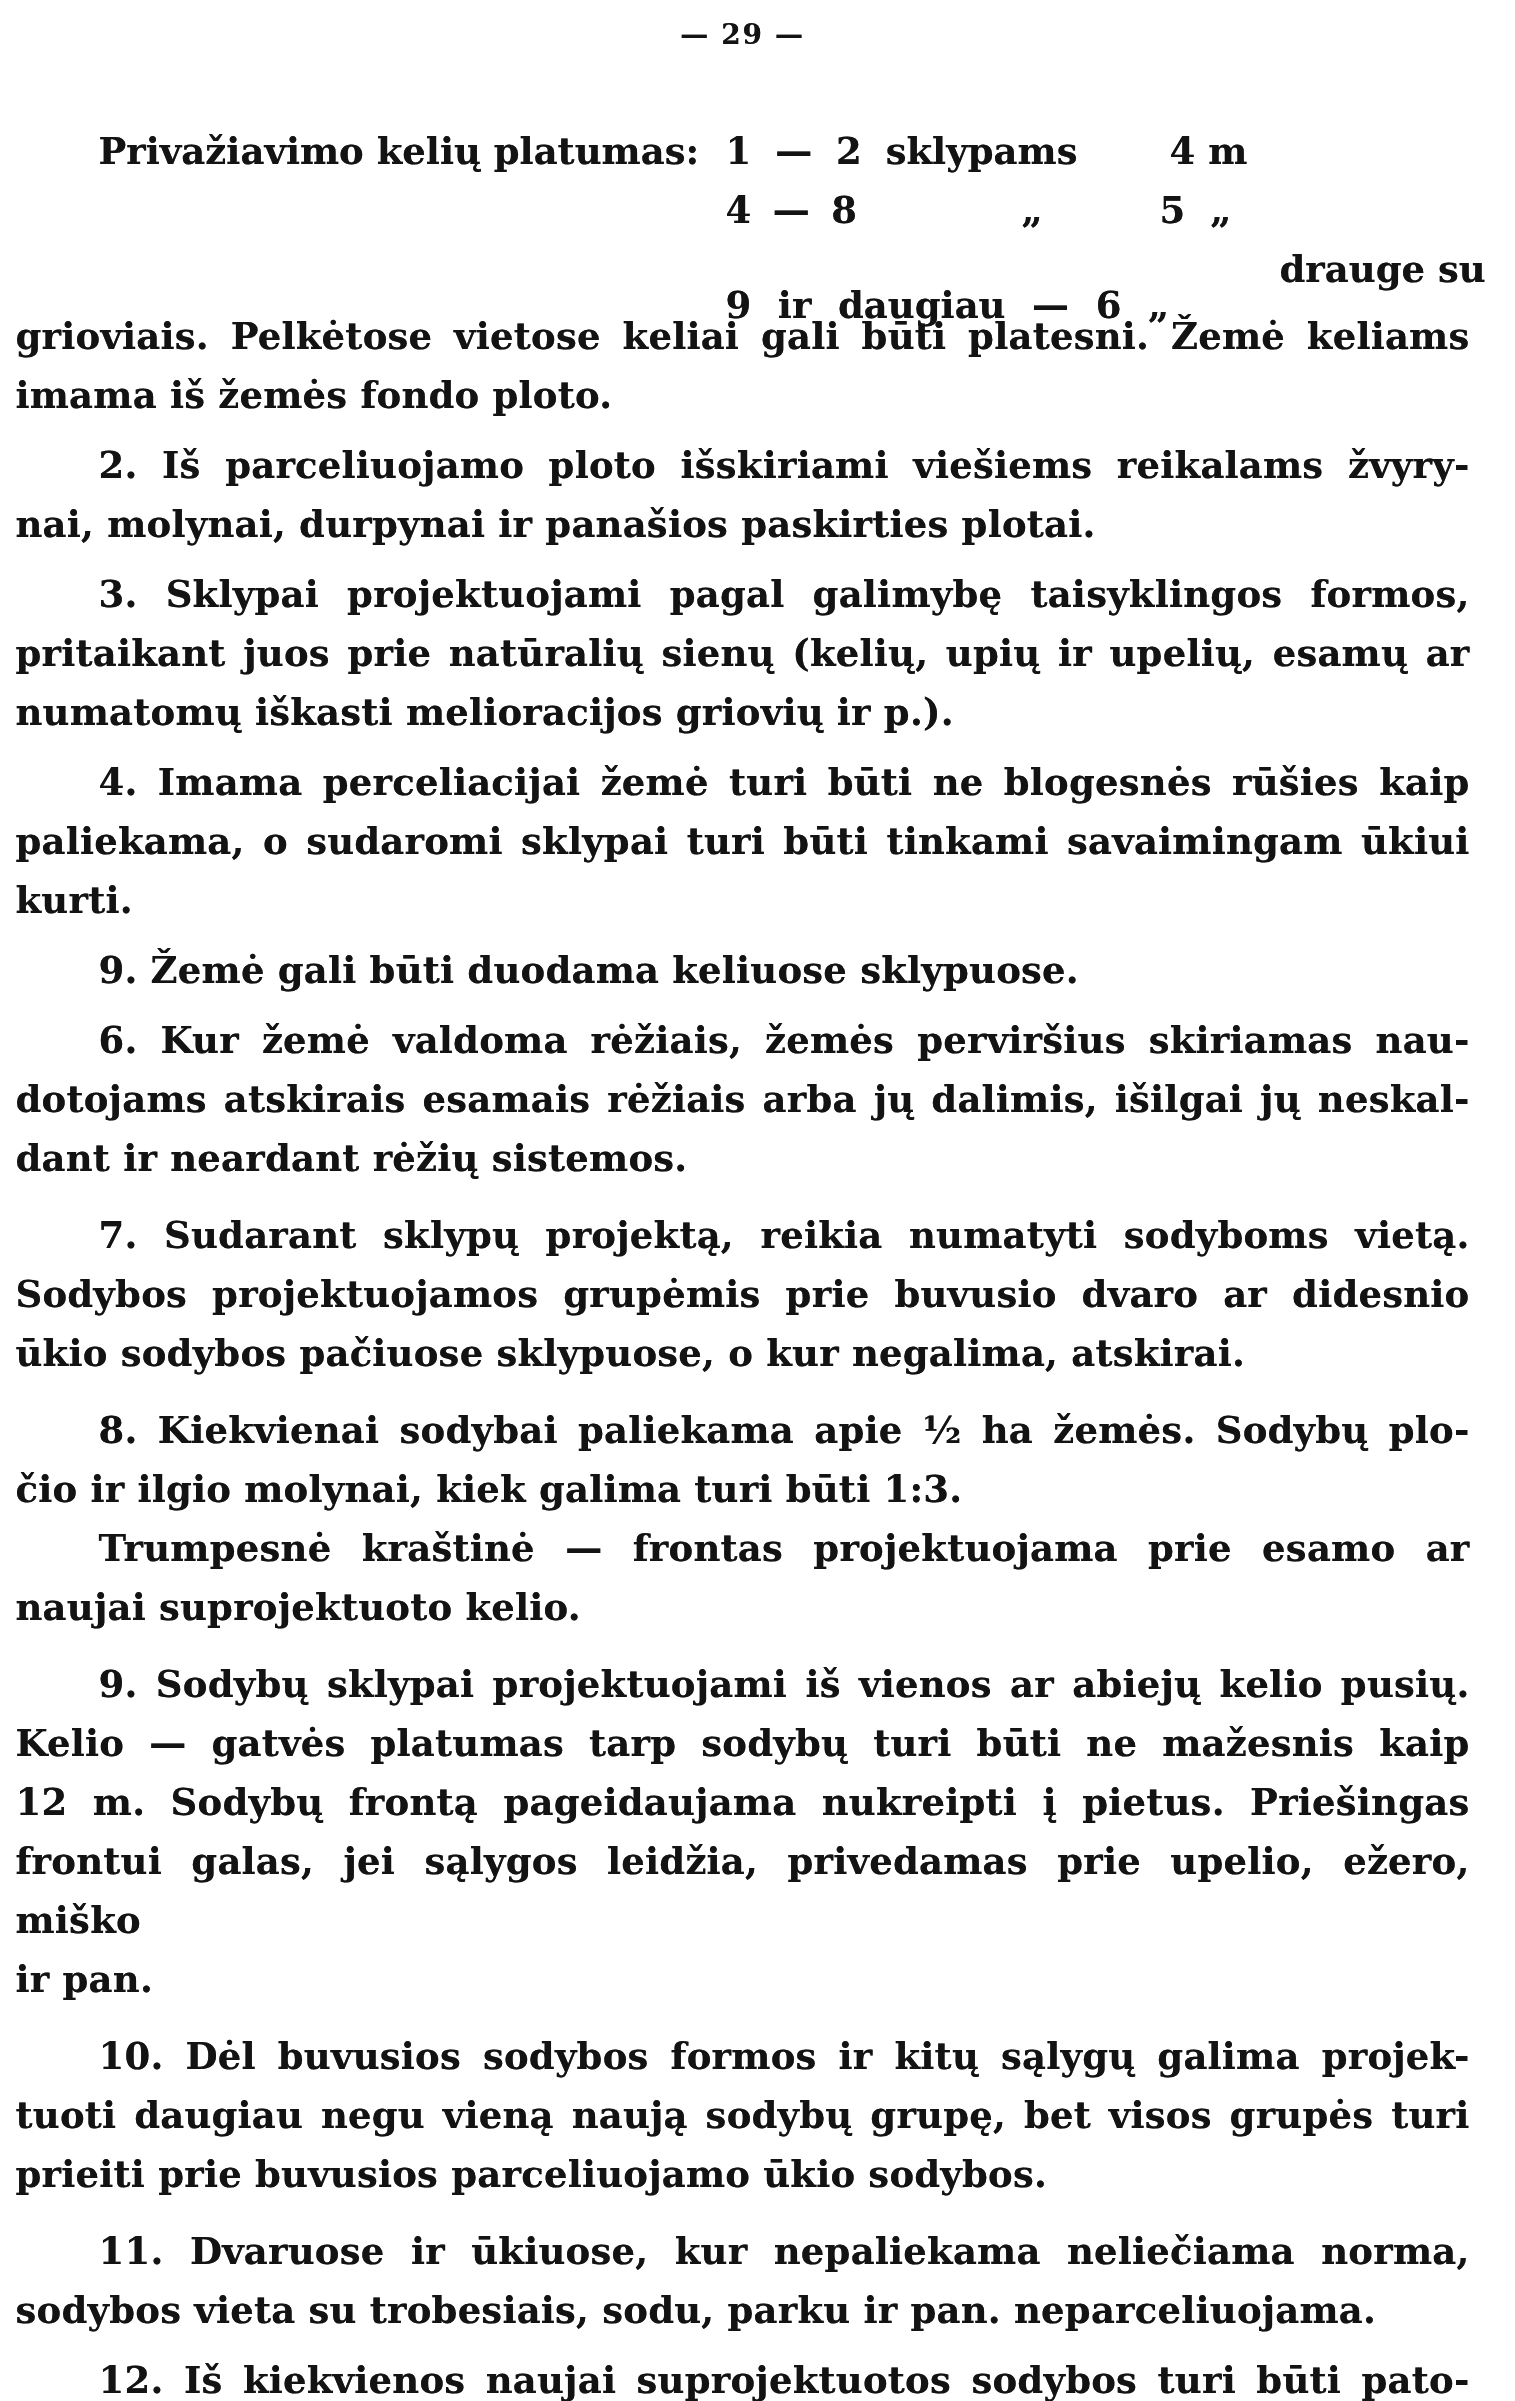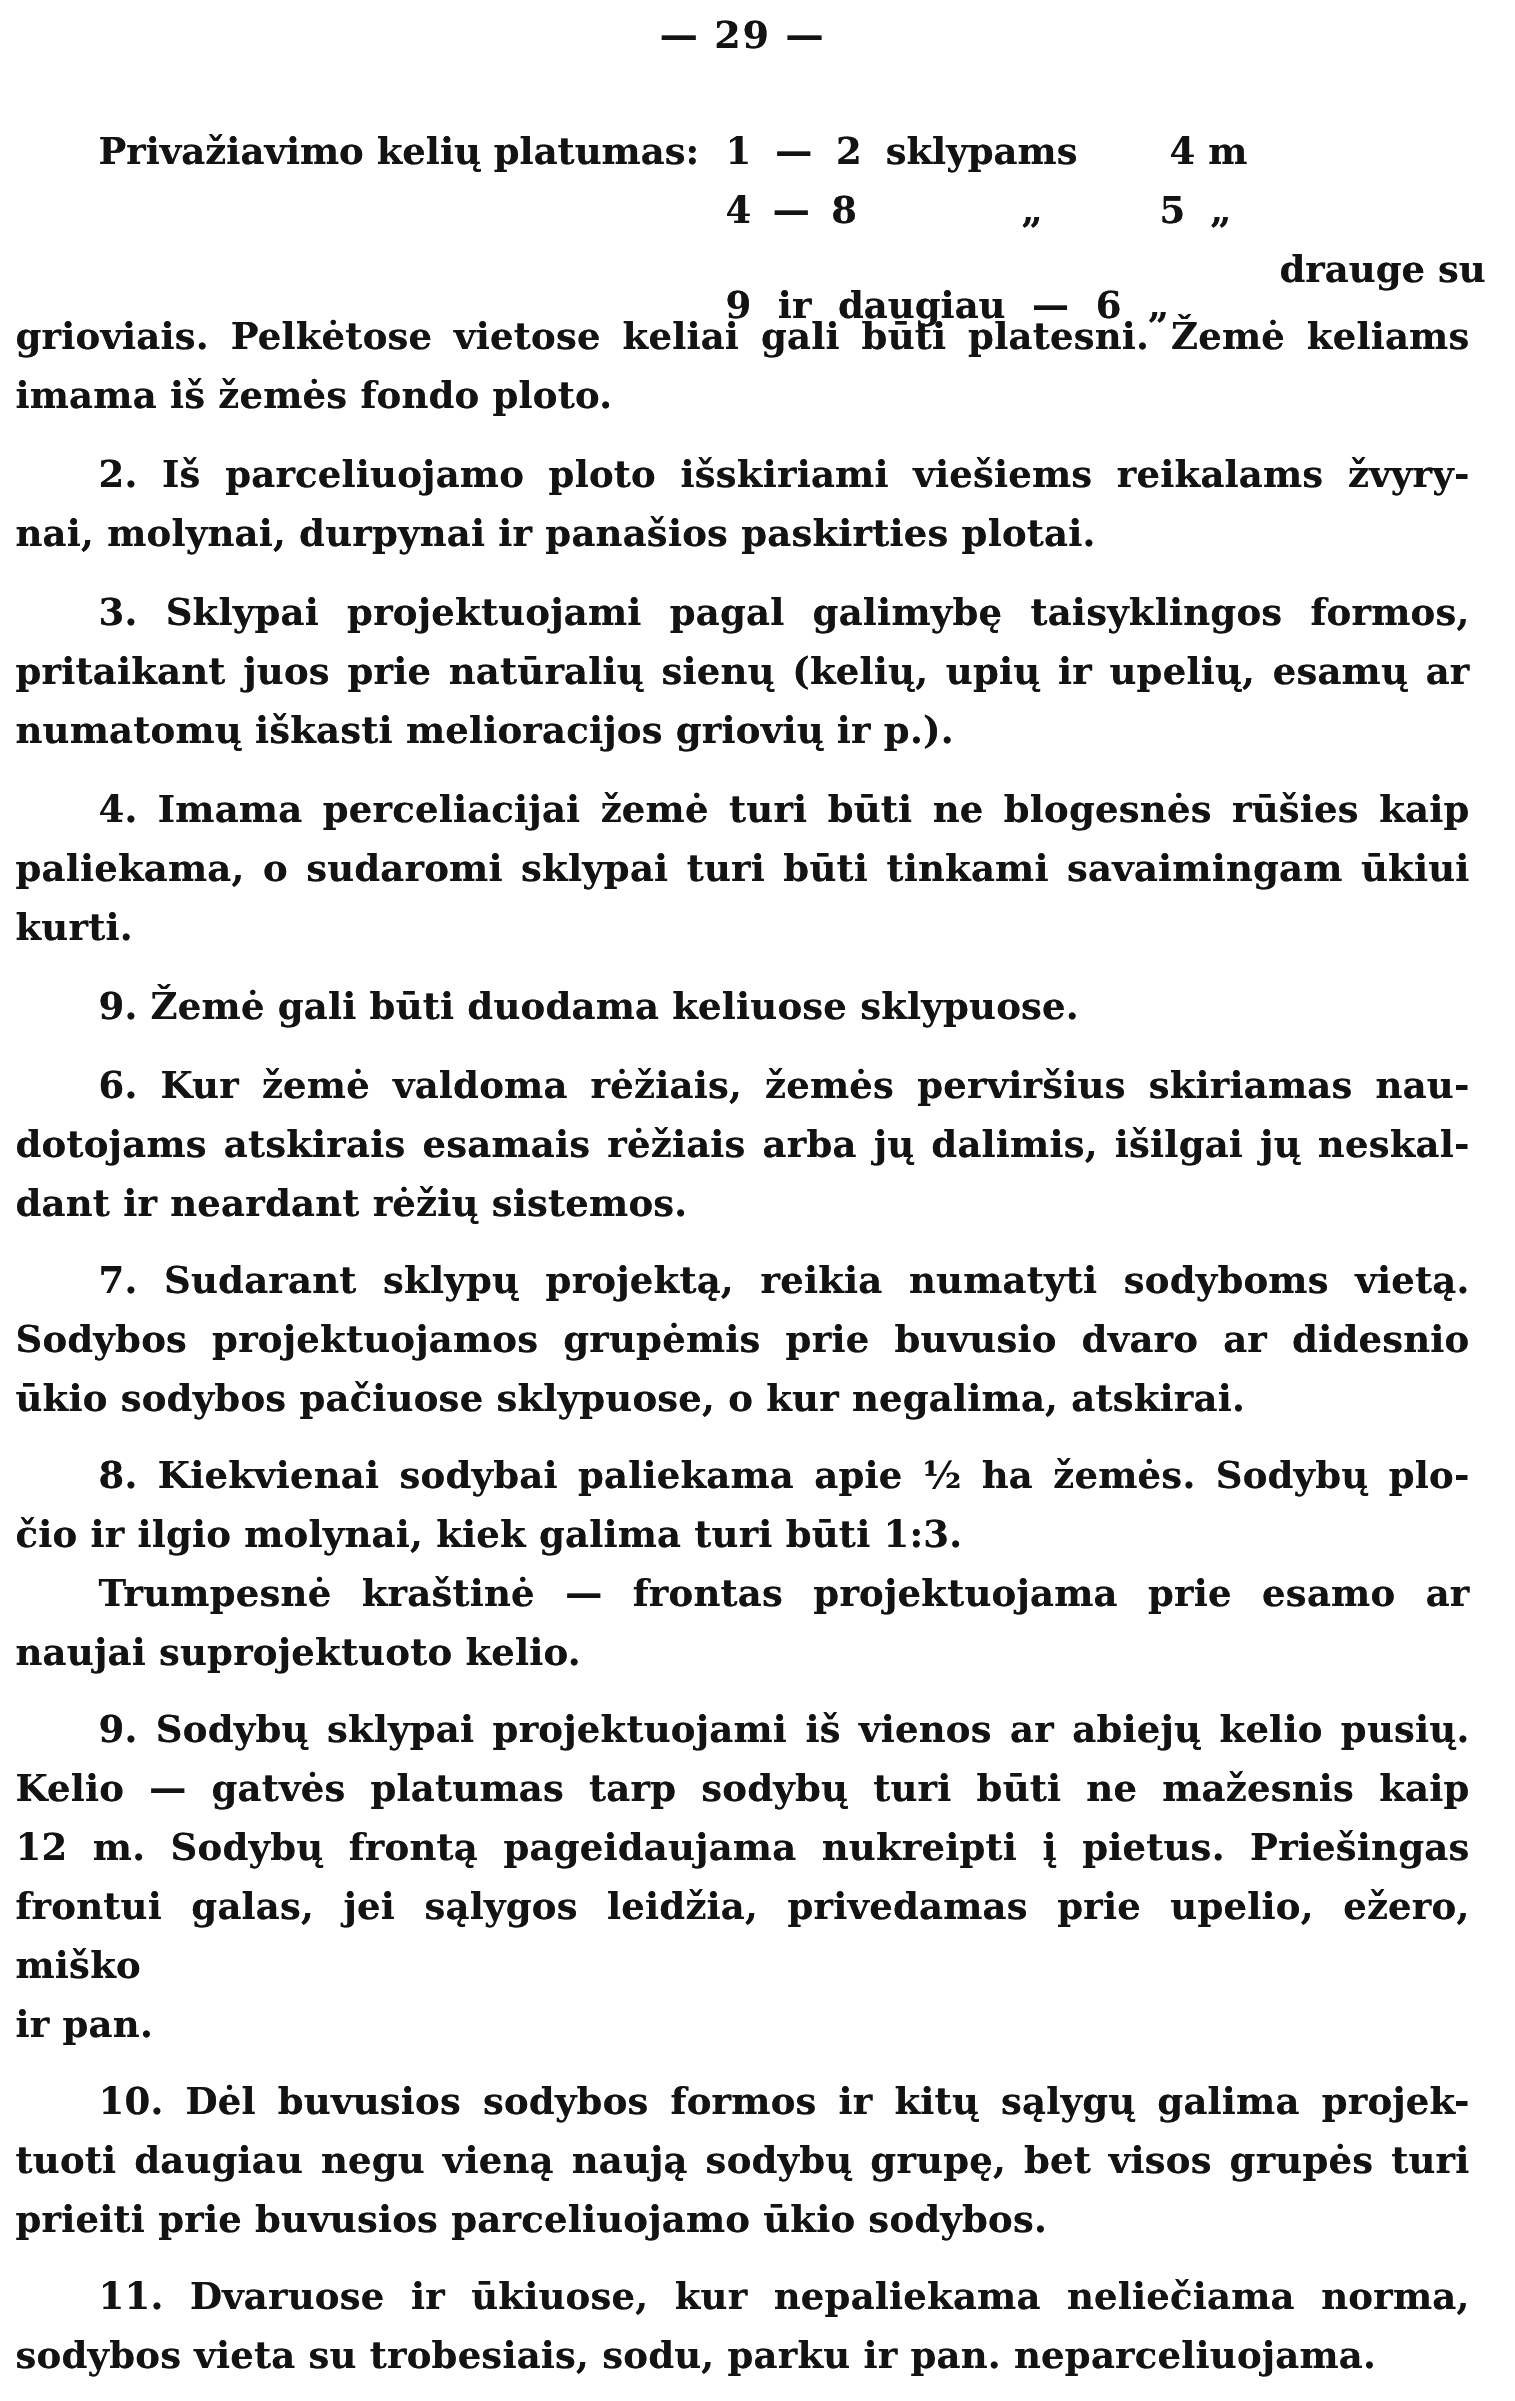--- a/index.html
+++ b/index.html
@@ -21,40 +21,40 @@
   }
   .content {
     position: absolute;
     left: 15.5px;
     top: 0;
     width: 1454px;
   }
   .pageno {
     margin-top: 12px;
     text-align: center;
-    font-size: 38px;
+    font-size: 28px;
     line-height: 45px;
     letter-spacing: 1.7px;
   }
   .body-start { margin-top: 72px; }
   .intro-block {
     position: relative;
     height: 178px;
     font-size: 37px;
   }
   .intro-block span { position: absolute; white-space: nowrap; }
   .ln {
     font-size: 37px;
     line-height: 59px;
     white-space: normal;
     letter-spacing: 0.2px;
   }
   .j  { text-align: justify; text-align-last: justify; }
   .ind { text-indent: 83px; }
-  .gs { margin-top: 20px; }
+  .gs { margin-top: 11px; }
   .gl { margin-top: 18px; }
 </style>
 </head>
 <body>
 
 <div class="page">
   <div class="content">
 
     <div class="pageno">— 29 —</div>
 

